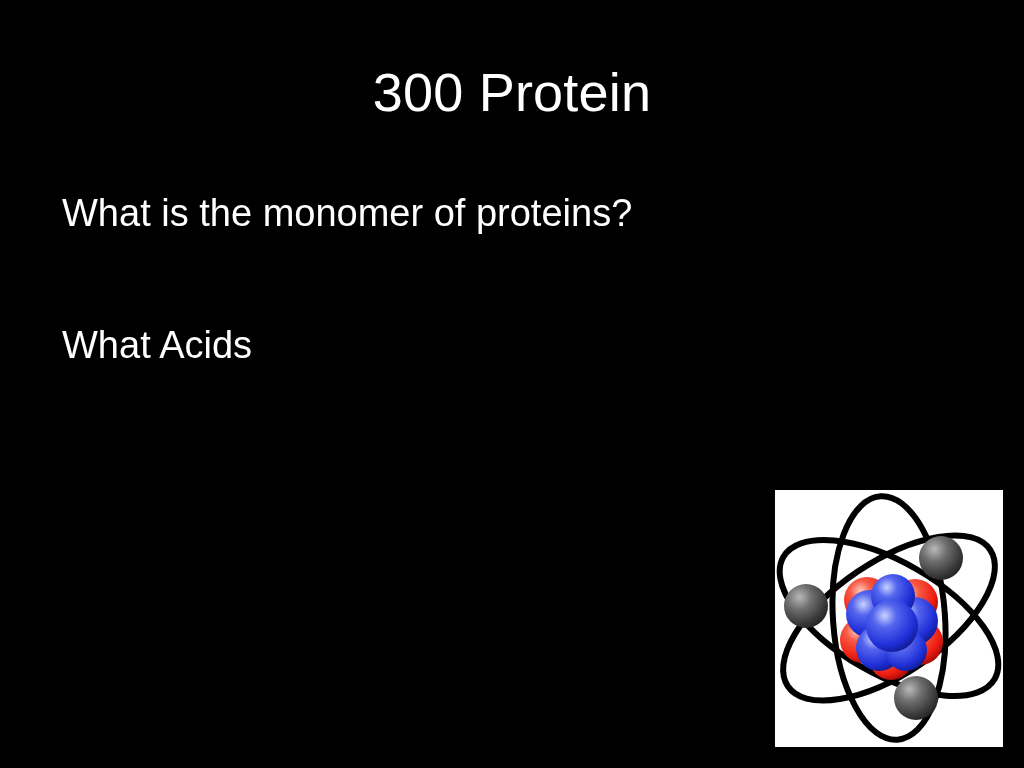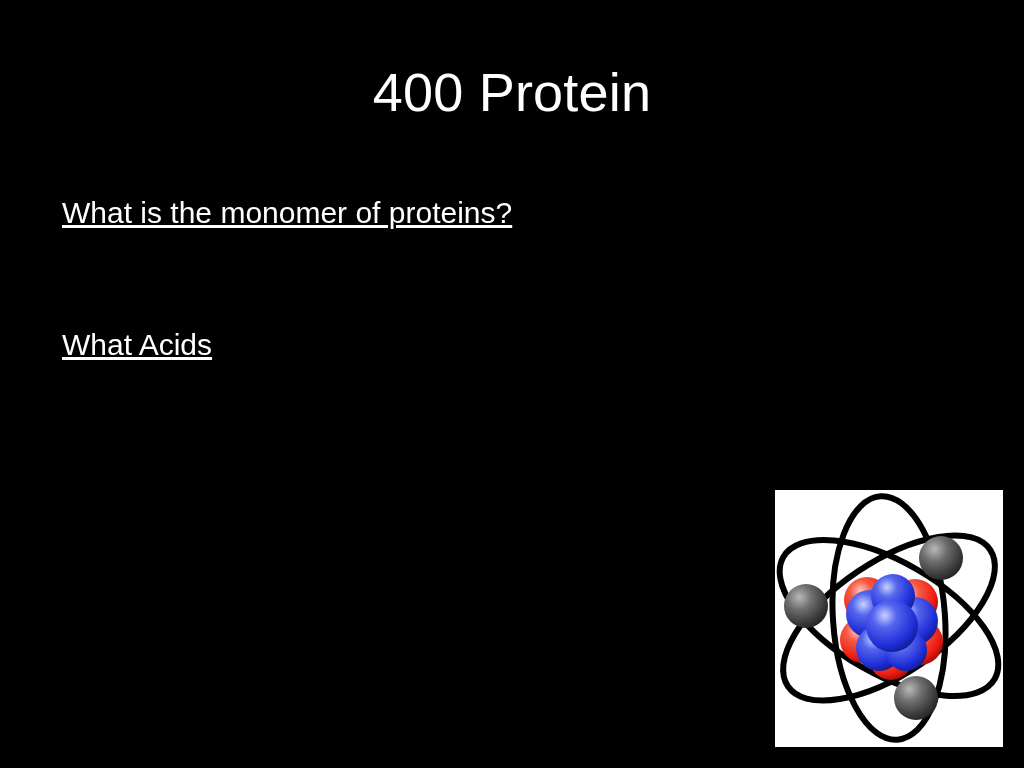--- a/index.html
+++ b/index.html
@@ -31,25 +31,24 @@
     font-size: 54px;
     font-weight: 400;
     line-height: 64px;
     letter-spacing: 0.2px;
     white-space: pre;
   }
   .body-line {
     position: absolute;
     left: 62px;
     color: #ffffff;
-    font-size: 30px;
+    font-size: 38px;
     font-weight: 400;
     line-height: 46px;
     white-space: pre;
-    text-decoration: underline;
   }
   #question-line { top: 190px; }
   #answer-line   { top: 322px; }
 
   
   #atom-image {
     position: absolute;
     left: 775px;
     top: 490px;
     width: 228px;
@@ -61,21 +60,21 @@
     display: block;
     width: 228px;
     height: 257px;
   }
 </style>
 </head>
 <body>
 
 <div id="slide">
 
-  <div id="slide-title">400 Protein</div>
+  <div id="slide-title">300 Protein</div>
 
   <div class="body-line" id="question-line">What is the monomer of proteins?</div>
 
   <div class="body-line" id="answer-line">What Acids</div>
 
   <div id="atom-image">
     <svg viewBox="0 0 228 257" xmlns="http://www.w3.org/2000/svg">
       <defs>
         <radialGradient id="gradElectron" cx="35%" cy="30%" r="75%">
           <stop offset="0%" stop-color="#b9b9b9"></stop>

